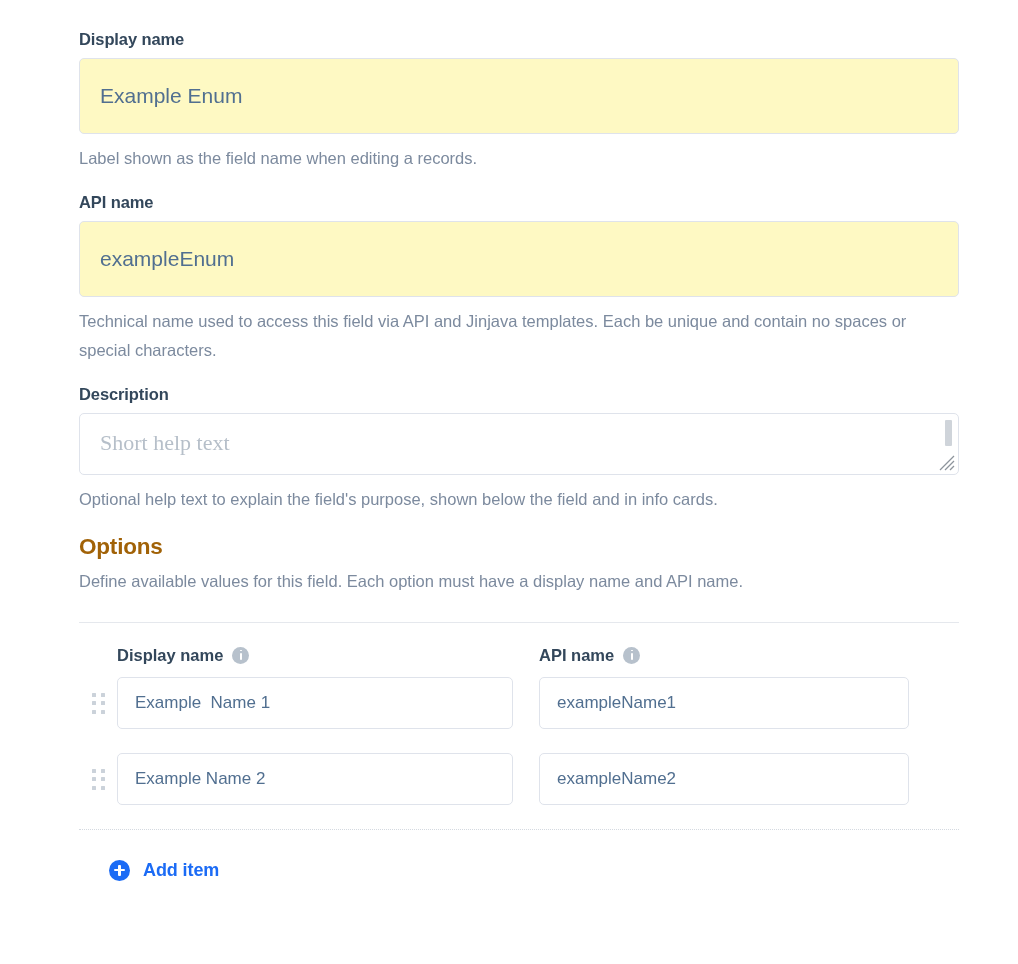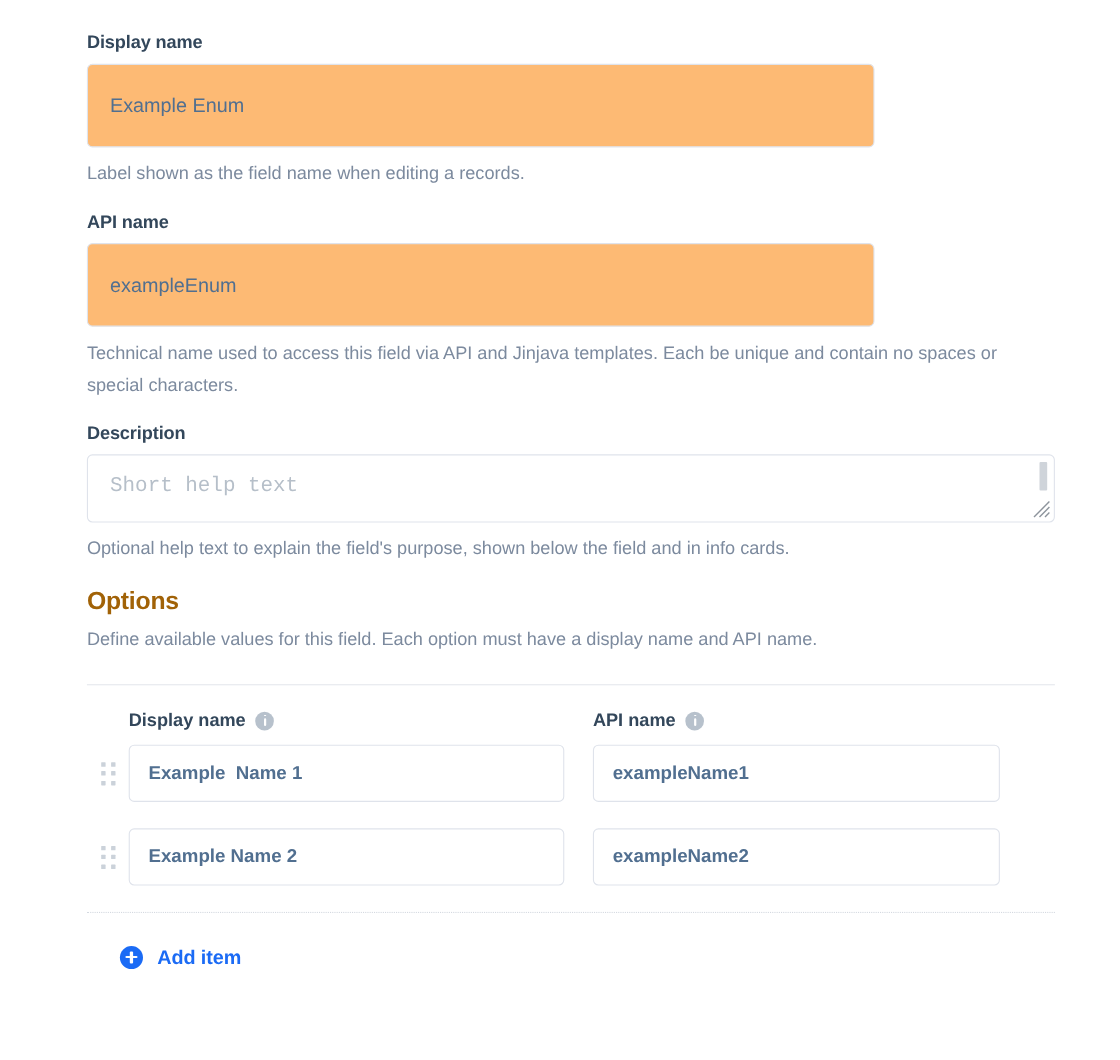--- a/index.html
+++ b/index.html
@@ -31,28 +31,28 @@
   .field-label {
     font-size: 16.5px;
     font-weight: bold;
     color: #33475b;
     line-height: 22px;
     margin: 0 0 8px 0;
     letter-spacing: -0.1px;
   }
   .text-input {
     display: block;
-    width: 716px;
+    width: 880px;
     height: 76px;
     box-sizing: border-box;
     border: 1px solid #dfe3eb;
     border-radius: 5px;
-    background: #fdba74;
+    background: #fef9c3;
     font-family: "Liberation Sans", sans-serif;
-    font-size: 18px;
+    font-size: 21px;
     color: #516f90;
     padding: 0 20px;
     outline: none;
     line-height: 74px;
   }
   .text-input::placeholder { color: #b6bfc9; }
   .help-text {
     font-size: 16.5px;
     color: #7c8a9e;
     line-height: 29px;
@@ -68,22 +68,22 @@
     height: 62px;
   }
   .textarea-input {
     display: block;
     width: 880px;
     height: 62px;
     box-sizing: border-box;
     border: 1px solid #dfe3eb;
     border-radius: 5px;
     background: #fff;
-    font-family: Liberation Mono, monospace;
-    font-size: 19px;
+    font-family: Liberation Serif, serif;
+    font-size: 22px;
     color: #516f90;
     padding: 16px 20px;
     outline: none;
     resize: none;
     overflow: hidden;
   }
   .textarea-input::placeholder { color: #b6bfc9; }
   .ta-scrollthumb {
     position: absolute;
     top: 7px;
@@ -205,21 +205,20 @@
     height: 52px;
     border: 1px solid #dfe3eb;
     border-radius: 5px;
     background: #fff;
     font-family: "Liberation Sans", sans-serif;
     font-size: 17px;
     color: #516f90;
     padding: 0 17px;
     outline: none;
     width: 100%;
-    font-weight: bold;
   }
 
   .dotted-divider {
     width: 880px;
     height: 0;
     border-top: 1.5px dotted #d4d9e0;
     margin: 2px 0 0 0;
   }
 
   .add-item {

